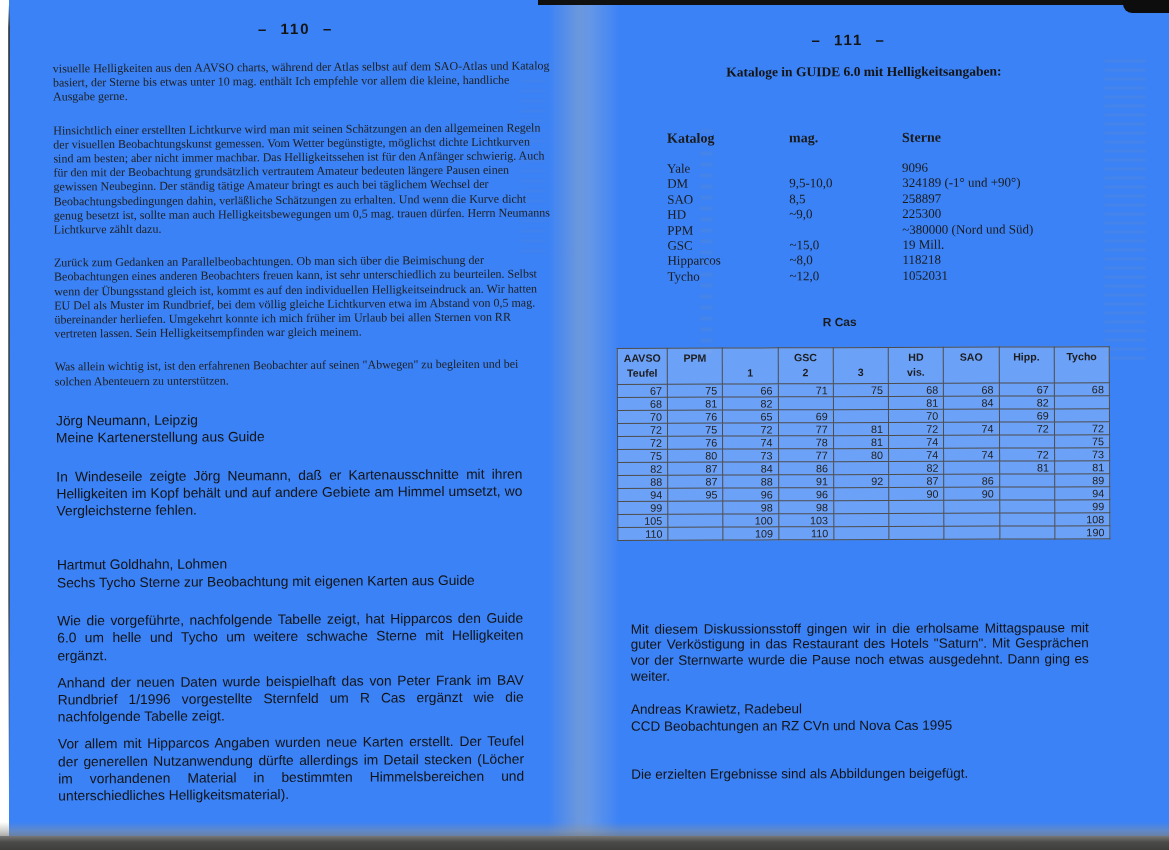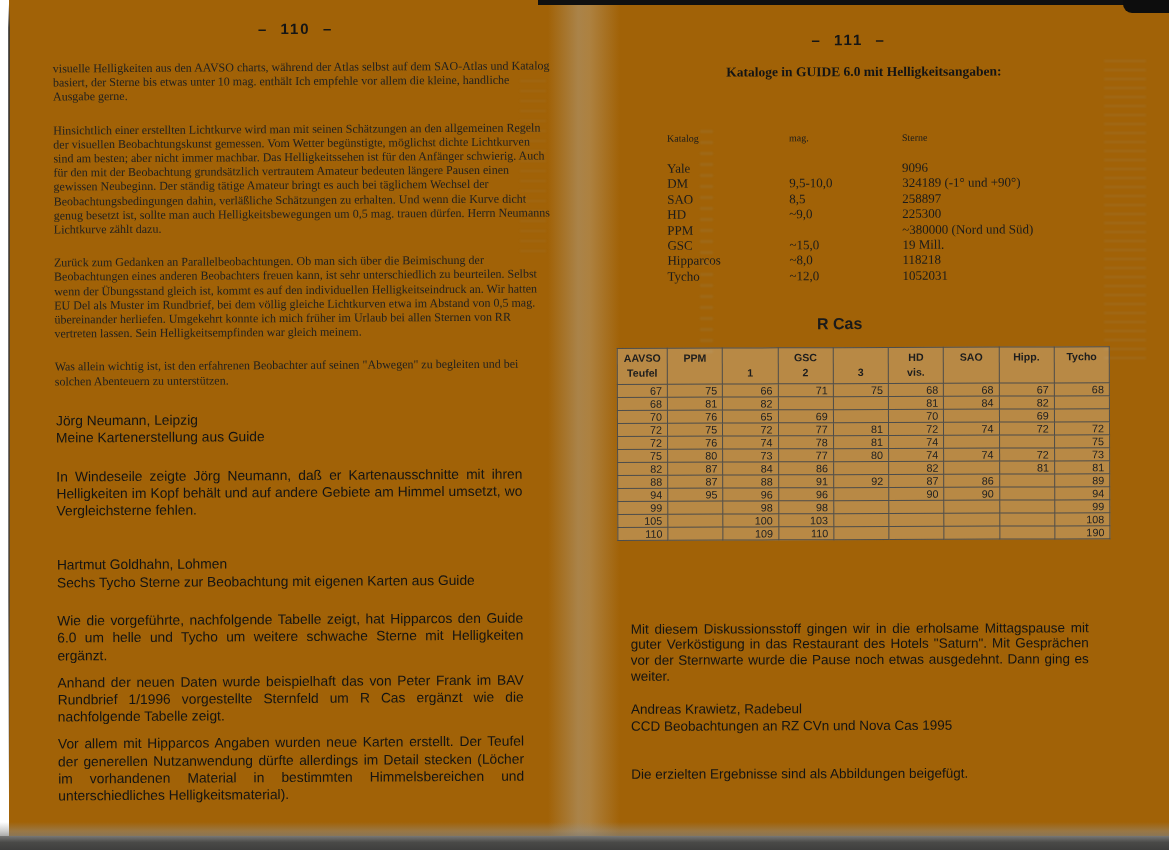--- a/index.html
+++ b/index.html
@@ -2,21 +2,21 @@
 <html><head>
 <meta charset="utf-8">
 <style>
   html,body{margin:0;padding:0;}
   body{
     width:1169px;height:850px;position:relative;overflow:hidden;
     background:#ffffff;
     font-family:"Liberation Sans",sans-serif;
     -webkit-font-smoothing:antialiased;
   }
-  .scan{position:absolute;inset:0;background:#a16207;}
+  .scan{position:absolute;inset:0;background:#3b82f6;}
   
   .left-edge-white{position:absolute;left:0;top:0;width:9px;height:100%;background:#ffffff;}
   .left-crease{position:absolute;left:8px;top:4px;width:2px;height:792px;
     background:linear-gradient(180deg,rgba(40,40,40,0) 0%,rgba(45,45,45,.78) 3%,rgba(55,55,55,.65) 75%,rgba(70,70,70,0) 100%);}
   .gutter{position:absolute;left:548px;top:0;width:72px;height:100%;
     background:linear-gradient(90deg,rgba(195,195,190,0) 0%,rgba(185,185,180,.38) 42%,rgba(200,200,195,.30) 58%,rgba(220,220,215,0) 100%);}
   .top-strip{position:absolute;left:538px;top:0;width:631px;height:5px;background:#101010;}
   .top-strip-corner{position:absolute;right:0;top:0;width:46px;height:13px;background:#0d0d0d;border-radius:0 0 0 9px;}
   .bottom-fade{position:absolute;left:0;bottom:13px;width:100%;height:15px;
     background:linear-gradient(180deg,rgba(150,150,148,0) 0%,rgba(145,145,142,.45) 60%,rgba(125,125,122,.7) 100%);}
@@ -49,29 +49,29 @@
   .sans-block .speaker{margin:0;line-height:17.4px;}
   .sans-block p.body{margin:10px 0 0 0;text-align:justify;}
   .sans-block p.first-after-speaker{margin-top:21px;}
   .sans-block .section-gap{margin-top:37px;}
 
   .kat-heading{position:absolute;left:35px;top:64px;width:490px;text-align:center;
     font-family:"Liberation Serif",serif;font-weight:bold;font-size:13.5px;color:#141414;}
 
   .catalog-table{position:absolute;left:83px;top:130px;border-collapse:collapse;
     font-family:"Liberation Serif",serif;font-size:13px;color:#1b1b1b;}
-  .catalog-table th{font-weight:normal;text-align:left;font-size:10px;padding:0;line-height:16px;}
+  .catalog-table th{font-weight:bold;text-align:left;font-size:14px;padding:0;line-height:16px;}
   .catalog-table td{padding:0;line-height:15.4px;}
   .catalog-table .c1{width:122px;}
   .catalog-table .c2{width:113px;}
   .catalog-table .c3{width:215px;margin-top:36px;}
   .catalog-table tr.spacer td{height:14px;}
 
   .rcas-label{position:absolute;left:195px;top:315px;width:120px;text-align:center;
-    font-weight:bold;font-size:16px;color:#1a1a1a;}
+    font-weight:bold;font-size:12px;color:#1a1a1a;}
 
   .rcas-table{position:absolute;left:32px;top:347px;width:493px;border-collapse:collapse;table-layout:fixed;
     background:rgba(255,255,255,.25);}
   .rcas-table th,.rcas-table td{border:1px solid #4d4d4b;}
   .rcas-table th{padding:2px 0 3px;vertical-align:top;font-size:10.6px;font-weight:bold;color:#1d1d1d;margin-top:48px;}
   .rcas-table th span{display:block;height:15px;line-height:15px;text-align:center;}
   .rcas-table td{font-size:10.8px;text-align:right;padding:0 5px 0 0;height:12px;line-height:12px;color:#222;}
   .rcas-table col.c0{width:50px;}
 
   .right-paragraph{position:absolute;left:45px;top:607px;width:458px;

